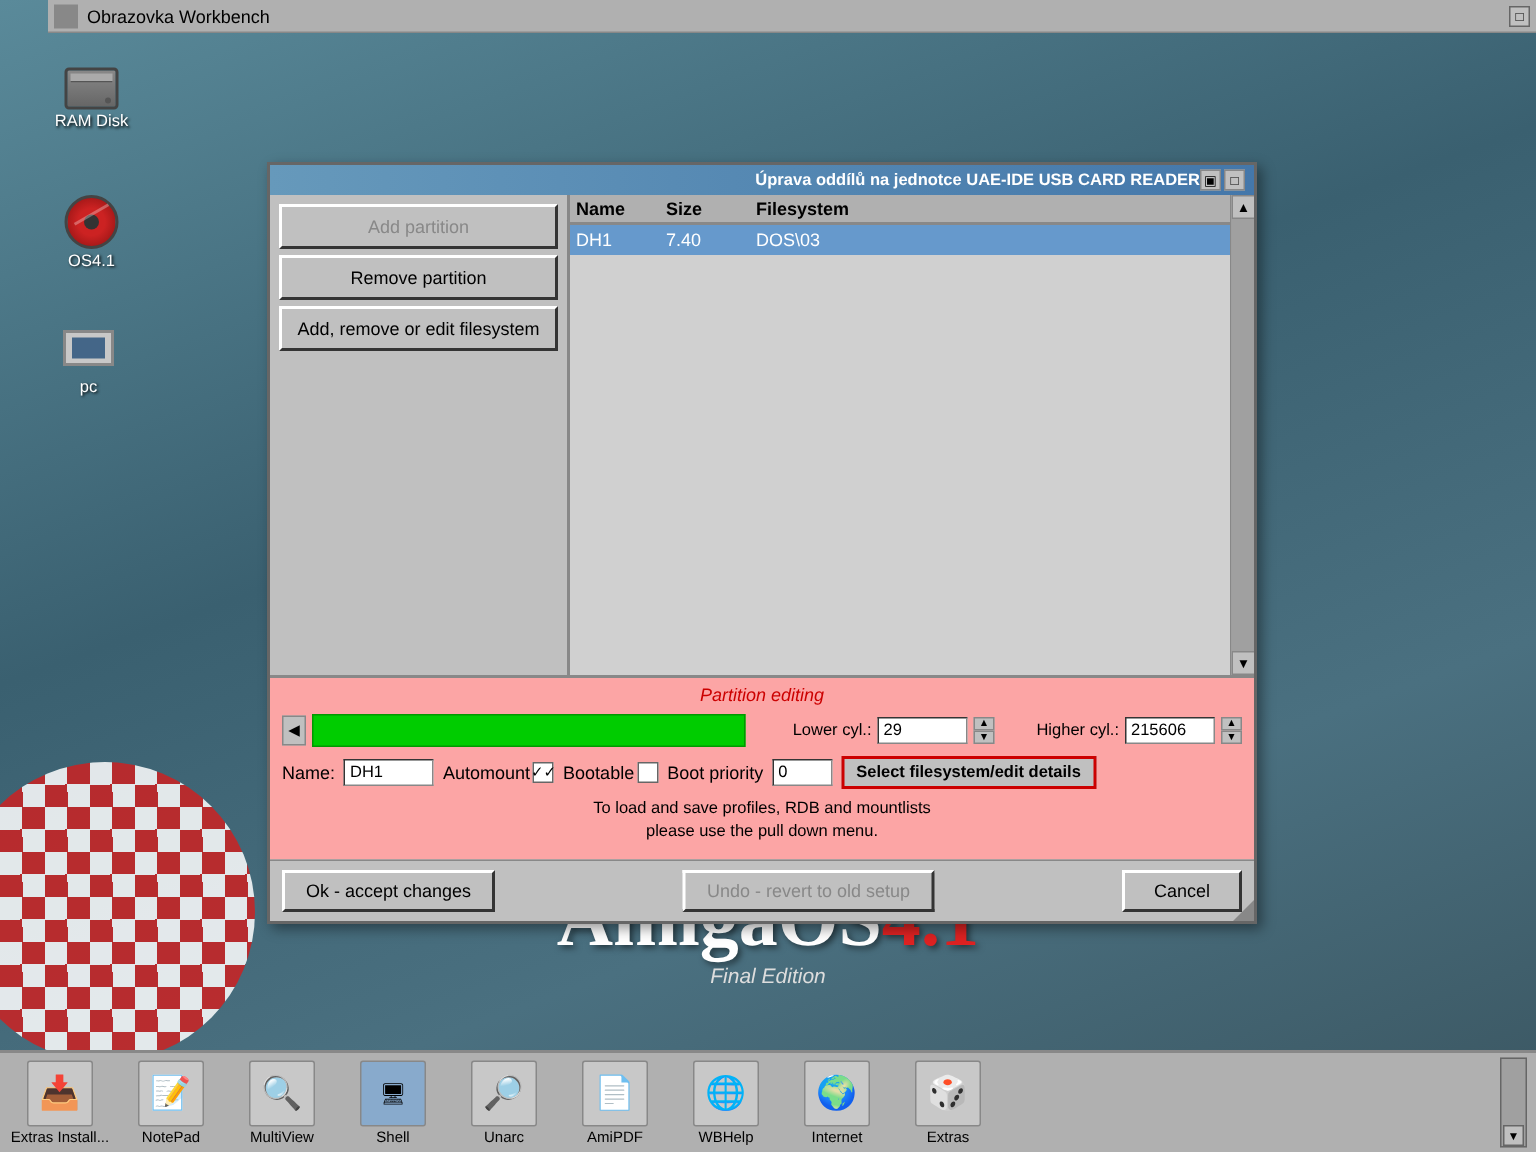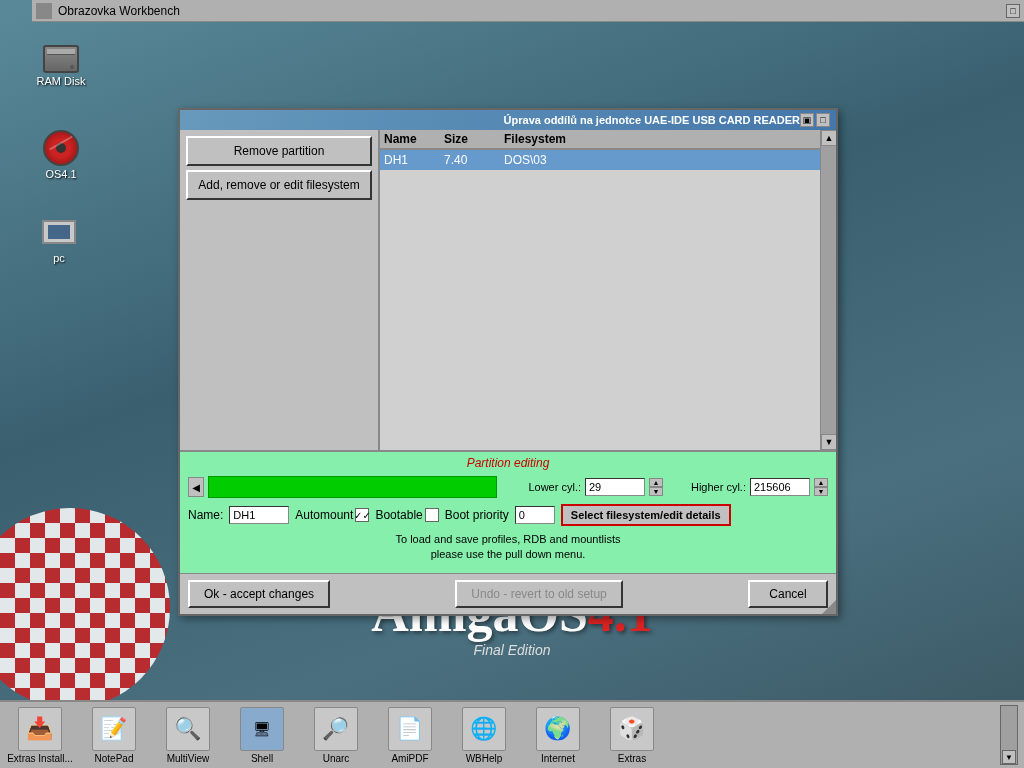--- a/index.html
+++ b/index.html
@@ -330,21 +330,21 @@
       cursor: pointer;
       flex-shrink: 0;
     }
     .scroll-track {
       flex: 1;
       background: #a0a0a0;
     }
 
     
     .partition-edit {
-      background: #86efac;
+      background: #fca5a5;
       border-top: 2px solid #888;
       padding: 4px 8px;
     }
     .section-title {
       color: #cc0000;
       font-size: 12px;
       text-align: center;
       margin-bottom: 6px;
       font-style: italic;
     }
@@ -534,20 +534,21 @@
       <span class="dialog-title">Úprava oddílů na jednotce UAE-IDE  USB CARD READER</span>
       <div class="dialog-title-btns">
         <div class="dialog-title-btn">▣</div>
         <div class="dialog-title-btn">□</div>
       </div>
     </div>
 
     <div class="dialog-content">
 
       <div class="left-panel">
+        <button class="panel-btn disabled">Add partition</button>
         <button class="panel-btn">Remove partition</button>
         <button class="panel-btn">Add, remove or edit filesystem</button>
       </div>
 
       <div class="right-panel">
         <div class="partition-table">
           <div class="partition-table-header">
             <div class="partition-table-header-cell col-name">Name</div>
             <div class="partition-table-header-cell col-size">Size</div>
             <div class="partition-table-header-cell col-fs">Filesystem</div>

